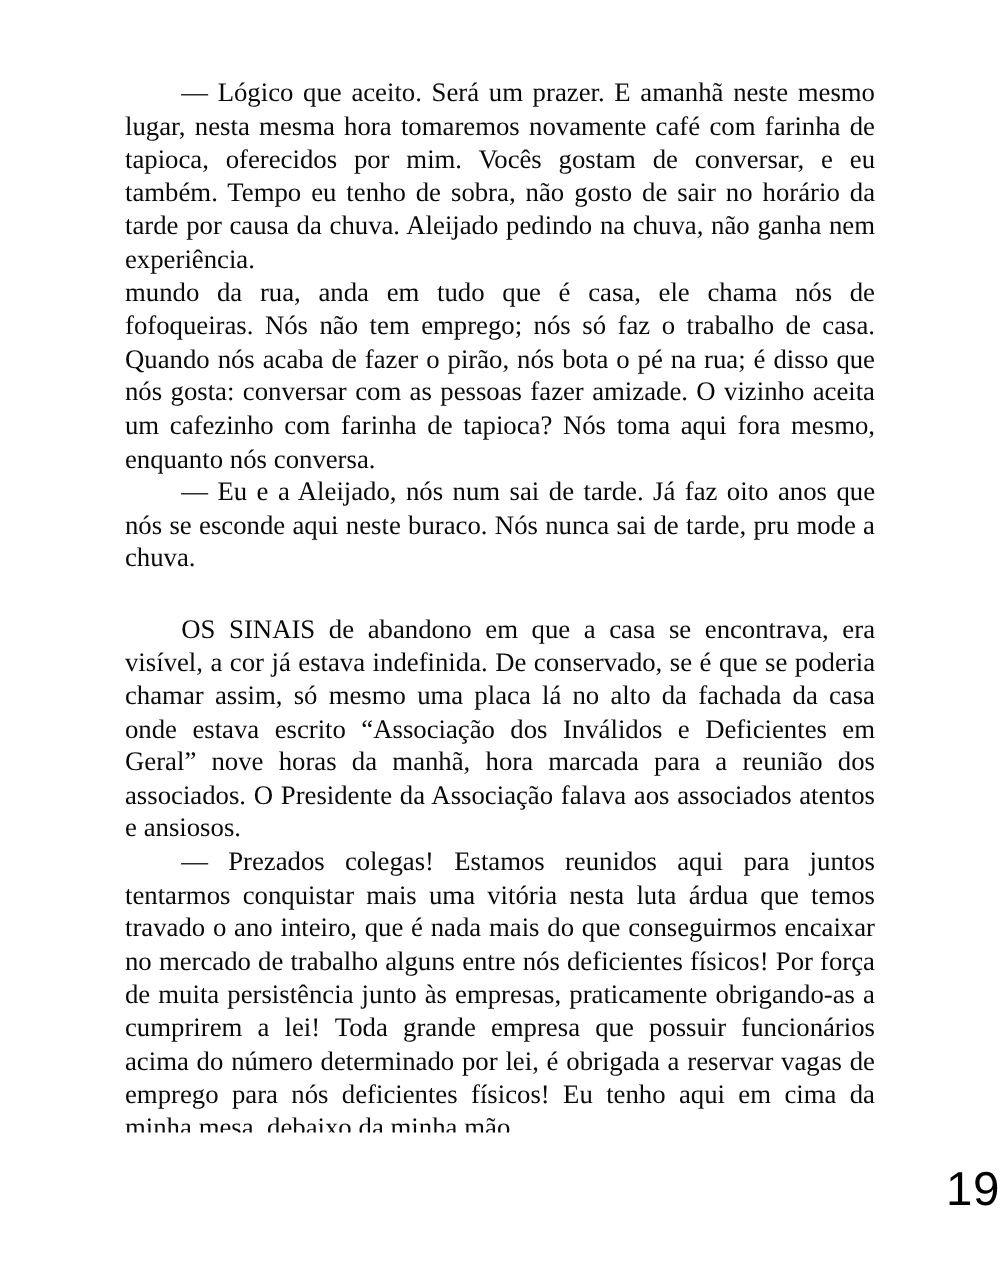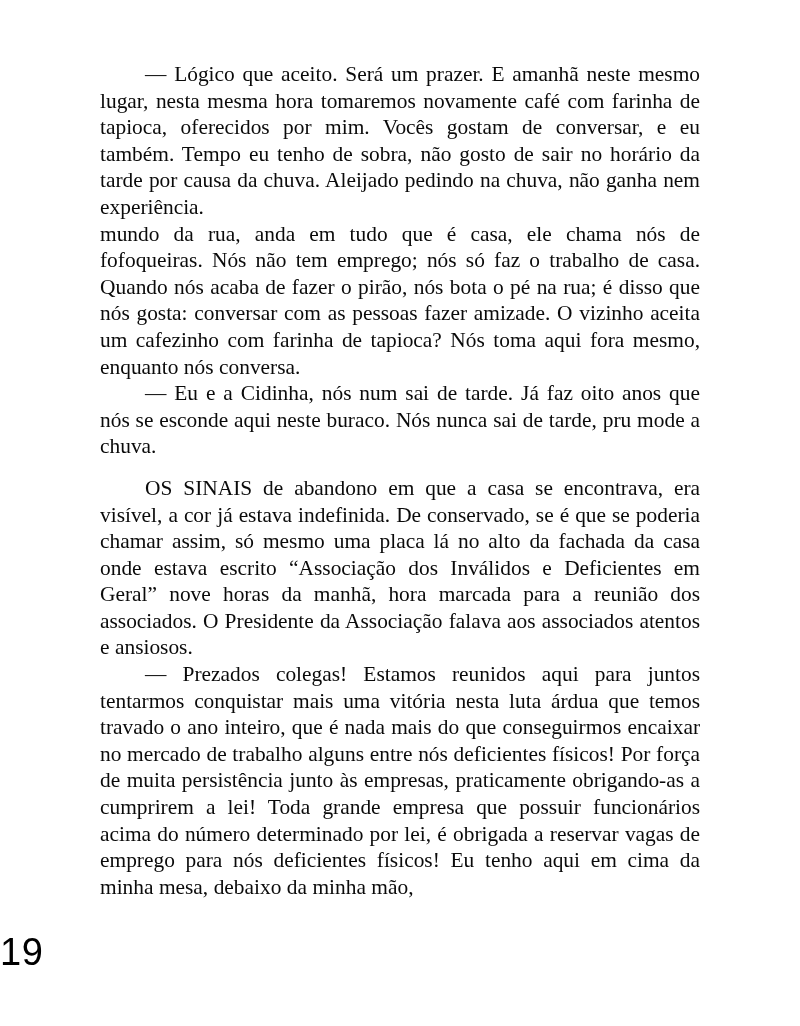--- a/index.html
+++ b/index.html
@@ -49,49 +49,49 @@
     text-indent: 0;
   }
 
   
   .para.indent {
     text-indent: 45px;
   }
 
   
   .para.section-break {
-    margin-top: 15px;
+    margin-top: 30px;
   }
 
   
   .folio {
     position: absolute;
     left: 0;
     right: 0;
     top: 929px;
-    text-align: left;
+    text-align: right;
     font-family: "Liberation Sans", "DejaVu Sans", sans-serif;
     font-size: 38px;
     line-height: 46px;
     color: #000000;
     letter-spacing: 0.5px;
   }
 </style>
 </head>
 <body>
 
 <div class="page">
 
   <div class="text-column">
 
     <p class="para indent">— Lógico que aceito. Será um prazer. E amanhã neste mesmo lugar, nesta mesma hora tomaremos novamente café com farinha de tapioca, oferecidos por mim. Vocês gostam de conversar, e eu também. Tempo eu tenho de sobra, não gosto de sair no horário da tarde por causa da chuva. Aleijado pedindo na chuva, não ganha nem experiência.</p>
 
     <p class="para flush">mundo da rua, anda em tudo que é casa, ele chama nós de fofoqueiras. Nós não tem emprego; nós só faz o trabalho de casa. Quando nós acaba de fazer o pirão, nós bota o pé na rua; é disso que nós gosta: conversar com as pessoas fazer amizade. O vizinho aceita um cafezinho com farinha de tapioca? Nós toma aqui fora mesmo, enquanto nós conversa.</p>
 
-    <p class="para indent">— Eu e a Cidinha, nós num sai de tarde. Já faz oito anos que nós se esconde aqui neste buraco. Nós nunca sai de tarde, pru mode a chuva.</p>
+    <p class="para indent">— Eu e a Aleijado, nós num sai de tarde. Já faz oito anos que nós se esconde aqui neste buraco. Nós nunca sai de tarde, pru mode a chuva.</p>
 
     <p class="para indent section-break">OS SINAIS de abandono em que a casa se encontrava, era visível, a cor já estava indefinida. De conservado, se é que se poderia chamar assim, só mesmo uma placa lá no alto da fachada da casa onde estava escrito “Associação dos Inválidos e Deficientes em Geral” nove horas da manhã, hora marcada para a reunião dos associados. O Presidente da Associação falava aos associados atentos e ansiosos.</p>
 
     <p class="para indent">— Prezados colegas! Estamos reunidos aqui para juntos tentarmos conquistar mais uma vitória nesta luta árdua que temos travado o ano inteiro, que é nada mais do que conseguirmos encaixar no mercado de trabalho alguns entre nós deficientes físicos! Por força de muita persistência junto às empresas, praticamente obrigando-as a cumprirem a lei! Toda grande empresa que possuir funcionários acima do número determinado por lei, é obrigada a reservar vagas de emprego para nós deficientes físicos! Eu tenho aqui em cima da minha mesa, debaixo da minha mão,</p>
 
   </div>
 
   <div class="folio">19</div>
 
 </div>

